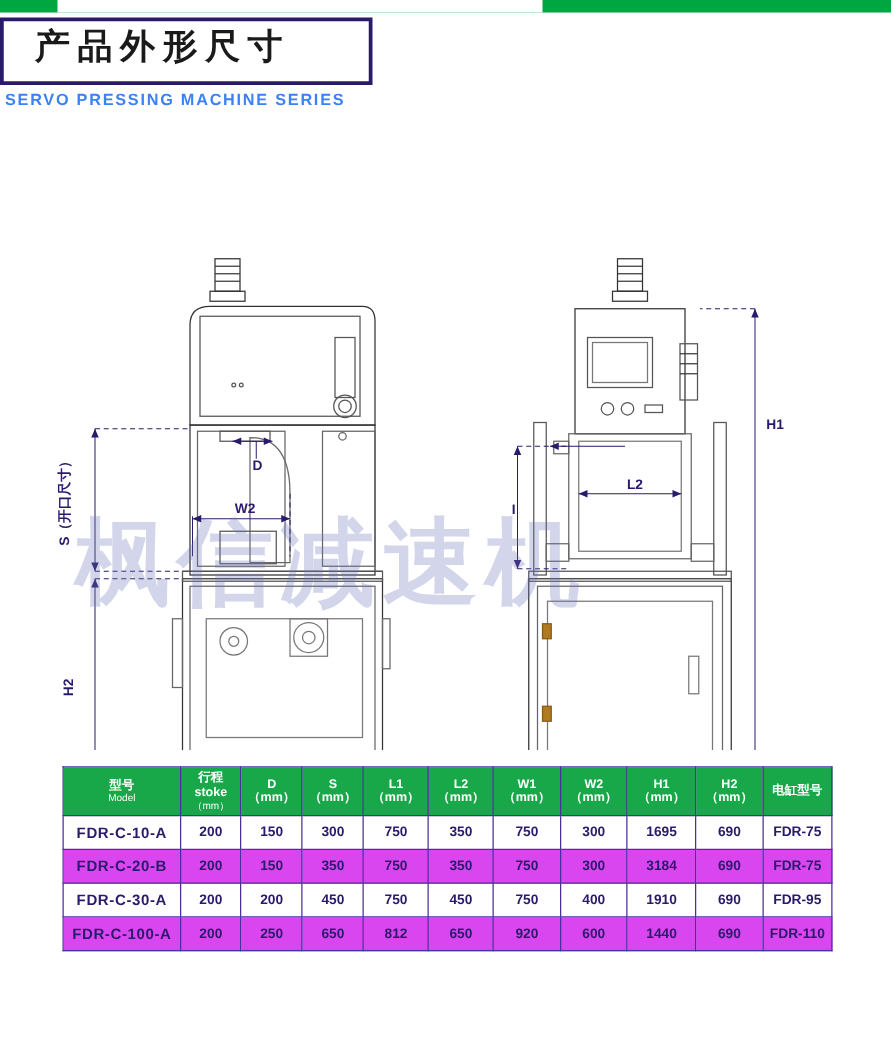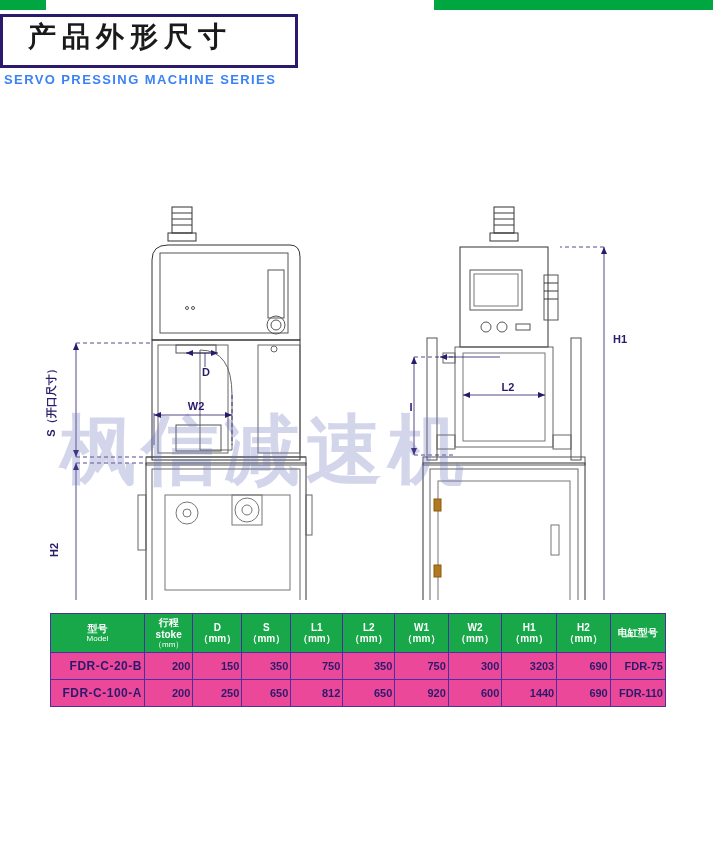--- a/index.html
+++ b/index.html
@@ -72,21 +72,21 @@
   .spec-table td{
     border:1px solid #4b2fa0;
     color:#2b1a6b;
     font-size:11px;
     font-weight:bold;
     text-align:center;
     padding:6px 2px;
     font-family:"Liberation Sans", sans-serif;
   }
   .spec-table tr.odd td{background:#ffffff;}
-  .spec-table tr.even td{background:#ec4899;text-align:right;}
+  .spec-table tr.even td{background:#d946ef;}
   .spec-table td.model{font-size:12px;letter-spacing:0.5px;}
   .hdr-cn{display:block;font-size:10px;}
   .hdr-en{display:block;font-size:8px;font-weight:normal;}
   
   .dim{font-family:"Liberation Sans", sans-serif;font-size:11px;fill:#2b1a6b;font-weight:bold;}
 </style>
 </head>
 <body>
 
 <div class="top-bar-green"></div>
@@ -268,32 +268,58 @@
       <th style="width:50px">L1（mm）</th>
       <th style="width:50px">L2（mm）</th>
       <th style="width:52px">W1（mm）</th>
       <th style="width:52px">W2（mm）</th>
       <th style="width:54px">H1（mm）</th>
       <th style="width:52px">H2（mm）</th>
       <th style="width:58px">电缸型号</th>
     </tr>
   </thead>
   <tbody id="table-body">
+      <tr class="odd">
+        <td class="model">FDR-C-10-A</td>
+        <td>200</td>
+        <td>150</td>
+        <td>300</td>
+        <td>750</td>
+        <td>350</td>
+        <td>750</td>
+        <td>300</td>
+        <td>1695</td>
+        <td>690</td>
+        <td>FDR-75</td>
+      </tr>
       <tr class="even">
         <td class="model">FDR-C-20-B</td>
         <td>200</td>
         <td>150</td>
         <td>350</td>
         <td>750</td>
         <td>350</td>
         <td>750</td>
         <td>300</td>
-        <td>3203</td>
+        <td>3184</td>
         <td>690</td>
         <td>FDR-75</td>
+      </tr>
+      <tr class="odd">
+        <td class="model">FDR-C-30-A</td>
+        <td>200</td>
+        <td>200</td>
+        <td>450</td>
+        <td>750</td>
+        <td>450</td>
+        <td>750</td>
+        <td>400</td>
+        <td>1910</td>
+        <td>690</td>
+        <td>FDR-95</td>
       </tr>
       <tr class="even">
         <td class="model">FDR-C-100-A</td>
         <td>200</td>
         <td>250</td>
         <td>650</td>
         <td>812</td>
         <td>650</td>
         <td>920</td>
         <td>600</td>

